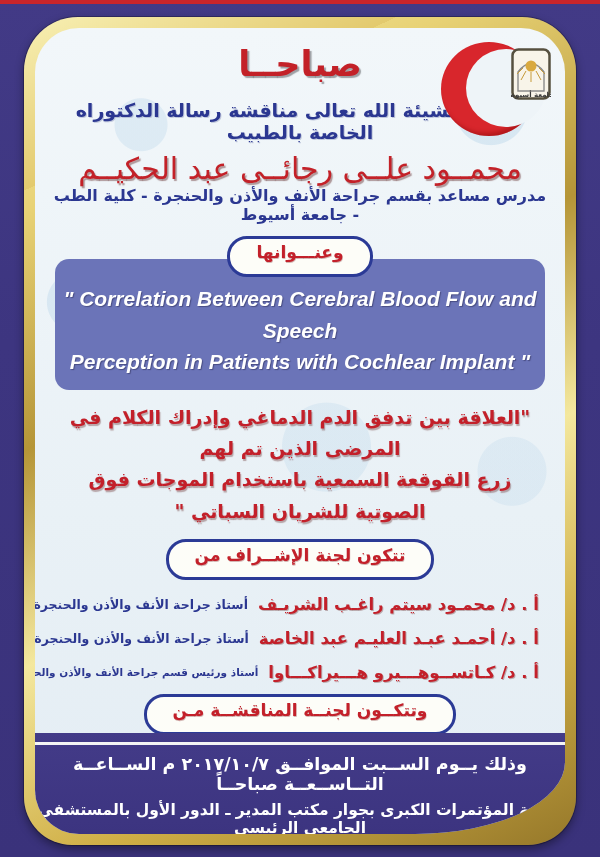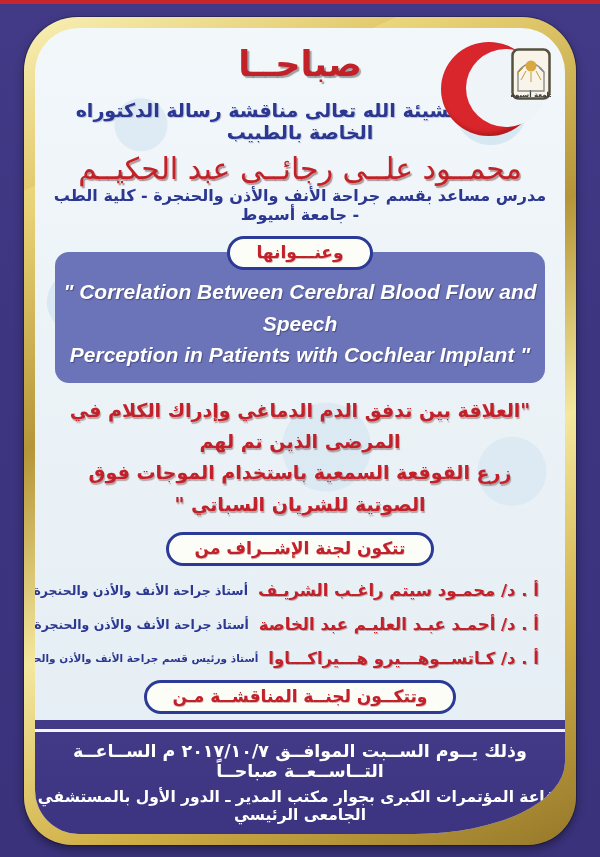--- a/index.html
+++ b/index.html
@@ -47,42 +47,42 @@
 
   .intro-line { font-size:19px; font-weight:bold; color:#2b3791; margin-top:15px;
     text-shadow:1px 1px 0 rgba(160,170,200,.6); }
   .doctor-name { font-size:30px; font-weight:normal; color:#c32128; margin-top:8px;
     text-shadow:1.5px 2px 1px rgba(110,60,60,.5); }
   .doctor-title { font-size:16px; font-weight:bold; color:#2b3791; }
 
   .pill-wrap { margin-top:12px; }
   .pill {
     display:inline-block; background:#fdfdf8; color:#c3202a; font-weight:bold; font-size:17px;
-    border:3px solid #2b3a96; border-radius:20px; padding:3px 26px 5px;
+    border:3px solid #2b3a96; border-radius:20px; padding:3px 26px 12px;
     text-shadow:.5px .5px 0 rgba(150,80,80,.4);
   }
   .overlap { position:relative; z-index:2; margin-bottom:-18px; }
 
   .en-box {
     margin:0 4px; background:#6b74b8; border-radius:14px;
     padding:24px 6px 12px; color:#ffffff;
     font-family:"Liberation Sans", sans-serif; font-style:italic; font-weight:bold;
     font-size:21px; line-height:1.5; text-shadow:1px 1px 1px rgba(40,40,80,.5);
   }
   .ar-thesis { margin-top:12px; font-size:19px; font-weight:bold; color:#c3202a;
     line-height:1.65; text-shadow:1px 1.5px 1px rgba(120,70,70,.45); }
 
   .mrow { display:flex; align-items:center; gap:10px; margin-top:15px; padding:0 10px 0 6px; text-align:right; }
   .mname { font-size:16.5px; font-weight:bold; color:#c3202a; white-space:nowrap;
     text-shadow:1px 1px .5px rgba(120,70,70,.4); }
   .maff { font-size:12.5px; font-weight:bold; color:#2b3791; white-space:nowrap; }
   .maff.small { font-size:10.5px; }
 
   .navy-band {
-    position:absolute; left:0; right:0; bottom:0; height:114px;
+    position:absolute; left:0; right:0; bottom:0; height:101px;
     background:linear-gradient(180deg,#433b88 0%,#3c3480 100%); z-index:2; text-align:center;
   }
   .white-line { position:absolute; top:9px; left:0; right:0; height:2.5px; background:#f5f5f5; }
   .date-line { margin-top:21px; font-size:17.5px; font-weight:bold; color:#ffffff; }
   .venue-line { margin-top:7px; font-size:15.5px; font-weight:bold; color:#ffffff; }
   .open-inv { margin-top:9px; font-size:19px; font-weight:bold; color:#f2d24a;
     text-shadow:1px 1px 1px rgba(0,0,0,.5); }
   .signature { position:absolute; right:82px; bottom:14px; font-size:11px; font-weight:bold;
     color:#f0cf45; line-height:1.5; text-align:center; }
 </style>

